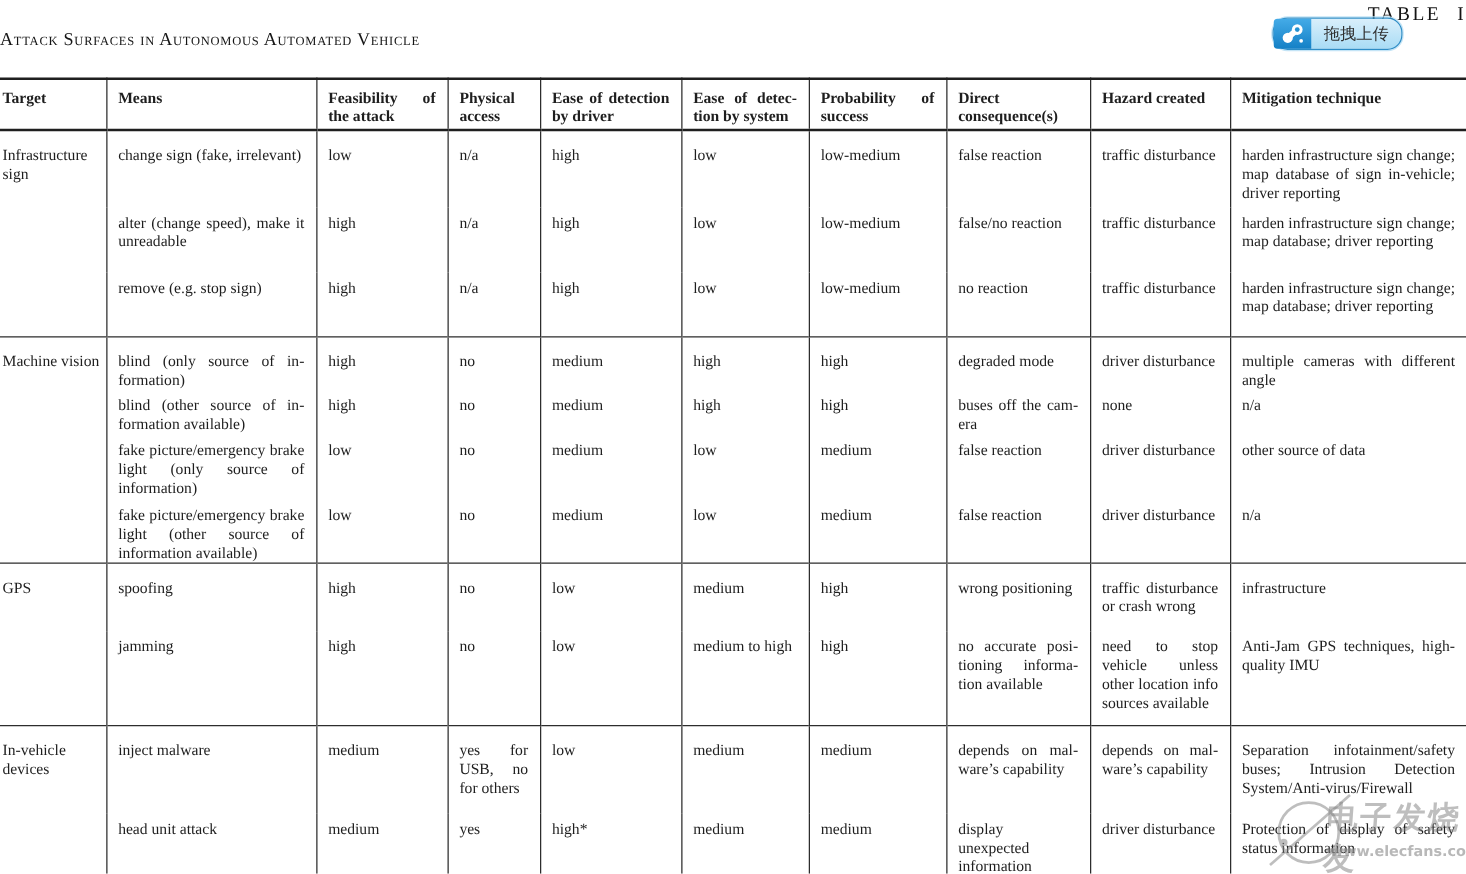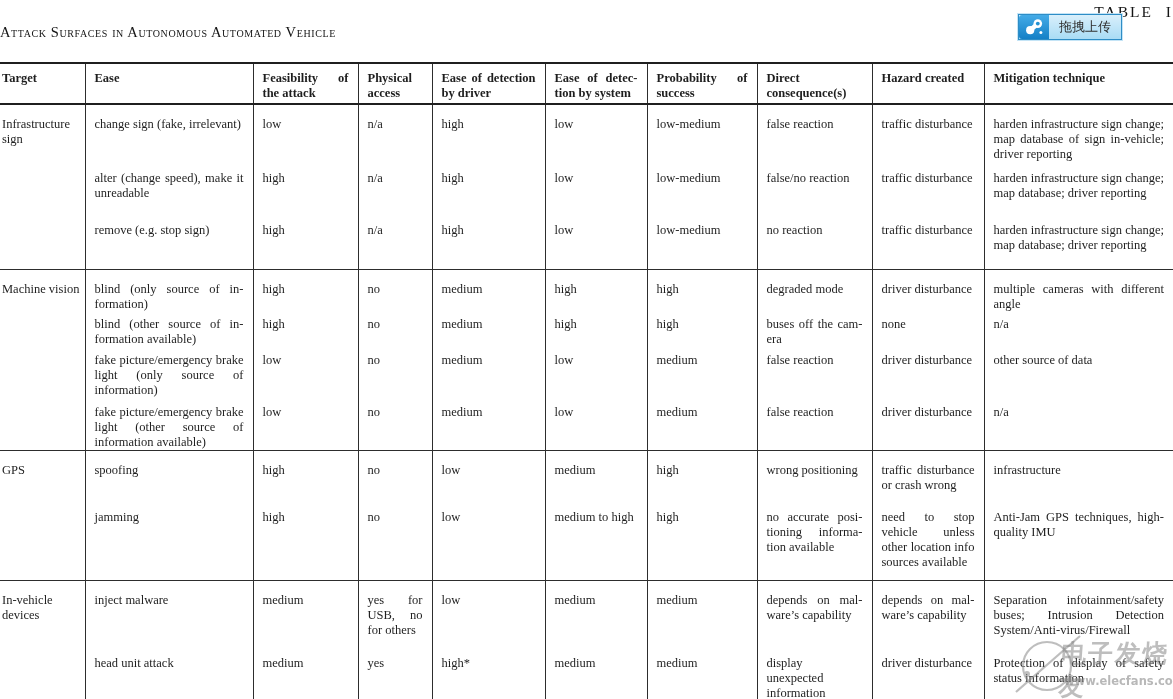--- a/index.html
+++ b/index.html
@@ -20,21 +20,21 @@
             overflow:hidden;}
   .tbl th:last-child,.tbl td:last-child{border-right:0;}
   .tbl thead th{border-bottom:2px solid #1f1f1f;font-weight:bold;padding-top:7px;
             font-size:12.5px;}
   .tbl tr.gs > td{border-top:1px solid #2d2d2d;padding-top:12px;}
   .tbl td.t{padding-left:2px;padding-right:4px;}
   .tbl th.t{padding-left:2px;}
 
   
   .upload-btn{position:absolute;left:1018px;top:14px;width:104px;height:26px;display:flex;
-      border:1px solid #2e8dc6;border-radius:0;box-sizing:border-box;cursor:pointer;
+      border:1px solid #2e8dc6;border-radius:12px;box-sizing:border-box;cursor:pointer;
       box-shadow:0 0 0 1px rgba(190,225,245,.9);background:linear-gradient(#d9effb,#a9dcf5);
       font-family:"DejaVu Sans","Liberation Sans",sans-serif;}
   .upload-btn .ico{width:30px;height:100%;flex:0 0 30px;border-radius:3px 0 0 3px;
       background:linear-gradient(#44abe7,#1480c6);display:flex;align-items:center;justify-content:center;}
   .upload-btn .lbl{flex:1;display:flex;align-items:center;justify-content:center;
       font-size:13px;color:#2f2f2f;}
 
   
   .wm{position:absolute;pointer-events:none;}
   .wm-brand{left:1060px;top:637px;font-size:25px;font-weight:bold;letter-spacing:2px;
@@ -74,21 +74,21 @@
       <col style="width:113px">
         <col style="width:102px">
         <col style="width:110px">
         <col style="width:115px">
       <col style="width:112px">
         <col style="width:189px">
     </colgroup>
     <thead>
       <tr style="height:41px">
         <th class="t">Target</th>
-        <th>Ease</th>
+        <th>Means</th>
         <th>Feasibility of the attack</th>
         <th>Physical access</th>
         <th>Ease of detec­tion by driver</th>
         <th>Ease of detec­tion by system</th>
         <th>Probability of success</th>
         <th>Direct consequence(s)</th>
         <th>Hazard created</th>
         <th>Mitigation technique</th>
       </tr>
     </thead>

